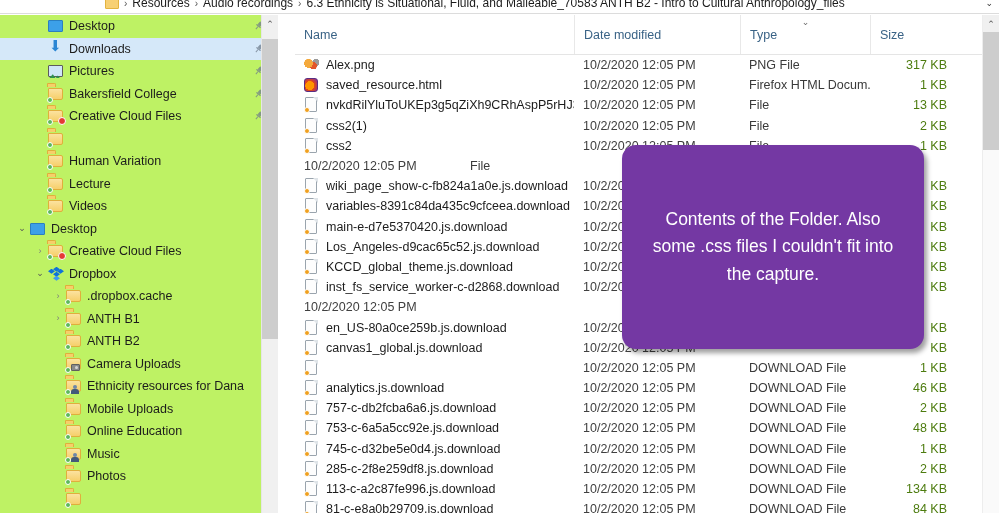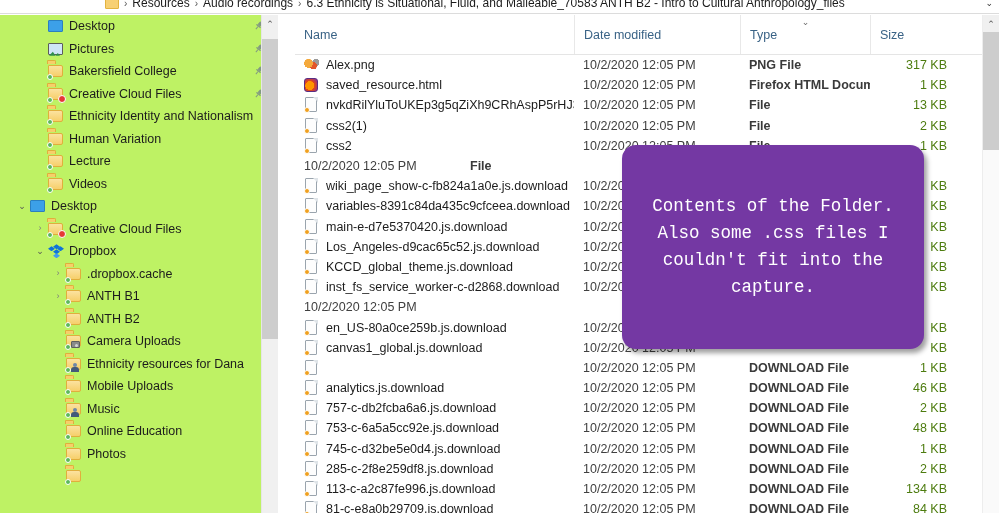--- a/index.html
+++ b/index.html
@@ -183,21 +183,21 @@
   .col-type { width: 130px; }
   .col-size { width: 90px; }
 
   .row {
     display: flex; align-items: center; height: 20.2px;
     font-size: 12.5px; color: #1c1c1c; white-space: nowrap;
   }
   .cell { padding-left: 9px; overflow: hidden; }
   .c-name { width: 279px; display: flex; align-items: center; gap: 6px; }
   .c-date { width: 166px; color: #404040; }
-  .c-type { width: 130px; color: #3a3a3a; font-weight: bold; }
+  .c-type { width: 130px; color: #3a3a3a; }
   .c-size { width: 90px; color: #4d7c0f; text-align: right; padding-right: 13px; padding-left: 0; }
 
   .fileico { width: 16px; min-width: 16px; height: 16px; position: relative; }
   .fi-doc {
     width: 12px; height: 15px; background: #fdfdfd;
     border: 1px solid #9aa4ad; border-radius: 1px; margin-left: 1px;
   }
   .fi-doc::before {
     content:""; position:absolute; right:2px; top:0;
     border-left: 5px solid transparent; border-top: 5px solid #dfe4e8;
@@ -234,21 +234,21 @@
     position: absolute; left: 622px; top: 145px;
     width: 302px; height: 204px;
     background: #7438a3;
     border-radius: 14px;
     box-shadow: 3px 4px 5px rgba(0,0,0,.38);
     display: flex; align-items: center; justify-content: center;
     padding: 0 24px;
   }
   .callout-text {
     color: #ffffff; font-size: 17.5px; line-height: 1.55;
-    text-align: center; font-family: Liberation Mono, monospace;
+    text-align: center; font-family: Liberation Sans, sans-serif;
   }
 </style>
 </head>
 <body>
 
 <div id="app">
 
   <div class="nav-bar">
     <div class="nav-btn">←</div>
     <div class="nav-btn disabled">→</div>
@@ -280,20 +280,35 @@
           </div>
           <span class="tree-label">Desktop</span>
           <div class="pin"><svg viewBox="0 0 16 16" width="11" height="11">
               <g fill="#6e7c8c" transform="rotate(40 8 8)">
                 <rect x="5.5" y="1" width="5" height="6" rx="1"></rect>
                 <rect x="4" y="7" width="8" height="2" rx="1"></rect>
                 <rect x="7.3" y="9" width="1.4" height="5"></rect>
               </g>
             </svg></div>
         </div>
+        <div class="tree-item selected">
+          <div style="width: 32px; min-width: 32px;"></div>
+          <div class="chev"></div>
+          <div class="ico">
+            <div class="ico-download"></div>
+          </div>
+          <span class="tree-label">Downloads</span>
+          <div class="pin"><svg viewBox="0 0 16 16" width="11" height="11">
+              <g fill="#6e7c8c" transform="rotate(40 8 8)">
+                <rect x="5.5" y="1" width="5" height="6" rx="1"></rect>
+                <rect x="4" y="7" width="8" height="2" rx="1"></rect>
+                <rect x="7.3" y="9" width="1.4" height="5"></rect>
+              </g>
+            </svg></div>
+        </div>
         <div class="tree-item">
           <div style="width: 32px; min-width: 32px;"></div>
           <div class="chev"></div>
           <div class="ico">
             <div class="ico-pictures"></div>
           </div>
           <span class="tree-label">Pictures</span>
           <div class="pin"><svg viewBox="0 0 16 16" width="11" height="11">
               <g fill="#6e7c8c" transform="rotate(40 8 8)">
                 <rect x="5.5" y="1" width="5" height="6" rx="1"></rect>
@@ -335,21 +350,20 @@
               </g>
             </svg></div>
         </div>
         <div class="tree-item">
           <div style="width: 32px; min-width: 32px;"></div>
           <div class="chev"></div>
           <div class="ico">
             <div class="ico-folder"></div>
             <div class="badge-green"></div>
           </div>
-          <span class="tree-label">Ethnicity Identity and Nationalism</span>
         </div>
         <div class="tree-item">
           <div style="width: 32px; min-width: 32px;"></div>
           <div class="chev"></div>
           <div class="ico">
             <div class="ico-folder"></div>
             <div class="badge-green"></div>
           </div>
           <span class="tree-label">Human Variation</span>
         </div>
@@ -458,32 +472,32 @@
             <div class="badge-green"></div>
           </div>
           <span class="tree-label">Mobile Uploads</span>
         </div>
         <div class="tree-item">
           <div style="width: 50px; min-width: 50px;"></div>
           <div class="chev"></div>
           <div class="ico">
             <div class="ico-folder"></div>
             <div class="badge-green"></div>
+          </div>
+          <span class="tree-label">Online Education</span>
+        </div>
+        <div class="tree-item">
+          <div style="width: 50px; min-width: 50px;"></div>
+          <div class="chev"></div>
+          <div class="ico">
+            <div class="ico-folder"></div>
+            <div class="badge-green"></div>
             <div class="ico-person"></div>
           </div>
           <span class="tree-label">Music</span>
-        </div>
-        <div class="tree-item">
-          <div style="width: 50px; min-width: 50px;"></div>
-          <div class="chev"></div>
-          <div class="ico">
-            <div class="ico-folder"></div>
-            <div class="badge-green"></div>
-          </div>
-          <span class="tree-label">Online Education</span>
         </div>
         <div class="tree-item">
           <div style="width: 50px; min-width: 50px;"></div>
           <div class="chev"></div>
           <div class="ico">
             <div class="ico-folder"></div>
             <div class="badge-green"></div>
           </div>
           <span class="tree-label">Photos</span>
         </div>

